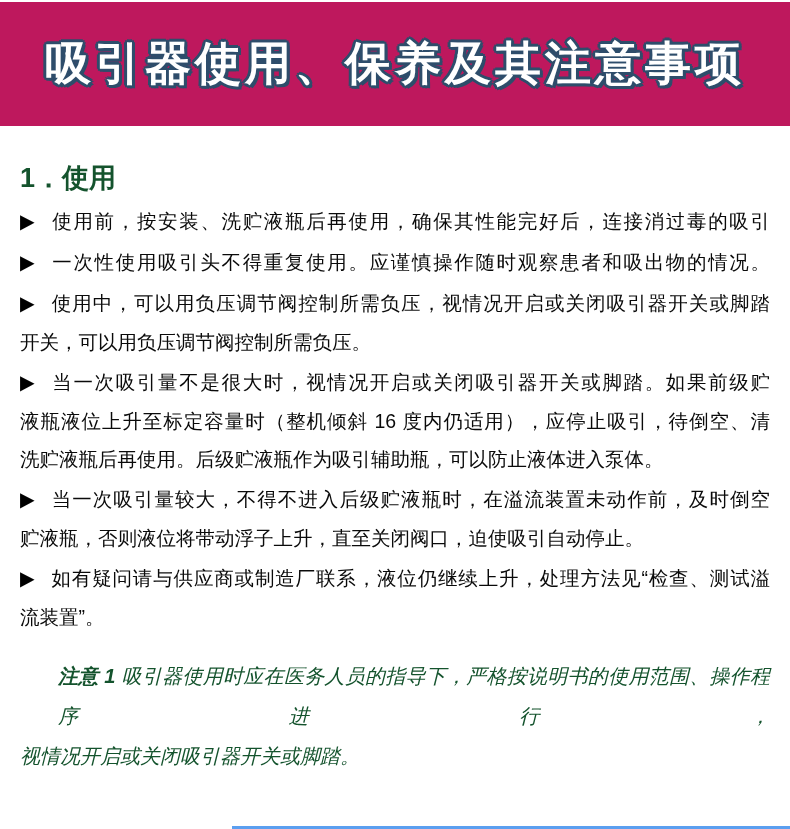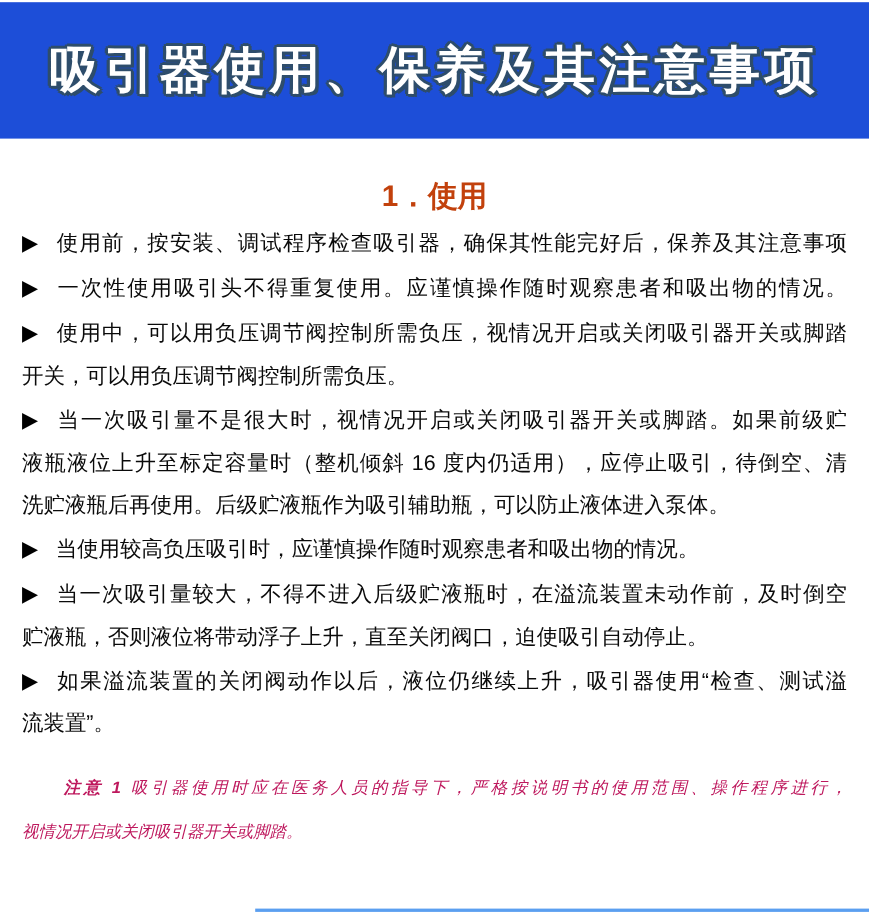--- a/index.html
+++ b/index.html
@@ -10,21 +10,21 @@
     font-family: "Liberation Sans", sans-serif;
     position: relative;
     overflow: hidden;
   }
 
   
   .banner {
     margin-top: 2px;
     width: 100%;
     height: 124px;
-    background: #1d4ed8;
+    background: #be185d;
     display: flex;
     align-items: center;
     justify-content: center;
   }
   .banner-title {
     font-size: 46px;
     font-weight: bold;
     letter-spacing: 4px;
     color: #ffffff;
     white-space: nowrap;
@@ -39,22 +39,21 @@
   
   .content {
     padding: 0 20px;
     color: #0a0a0a;
   }
   .section-heading {
     margin: 36px 0 8px 0;
     font-size: 27px;
     line-height: 32px;
     font-weight: bold;
-    color: #c2410c;
-    text-align: center;
+    color: #14532d;
   }
   .para {
     font-size: 19.5px;
     line-height: 38px;
     margin: 0 0 2px 0;
     color: #0a0a0a;
   }
   .line { min-height: 38px; }
   .line.fill {
     text-align: justify;
@@ -64,22 +63,22 @@
     display: inline-block;
     font-size: 19px;
     margin-right: 16px;
     transform: scaleY(1.05);
     color: #000000;
   }
 
   
   .notes { margin-top: 20px; }
   .note {
-    color: #be185d;
-    font-size: 15px;
+    color: #14532d;
+    font-size: 20px;
     line-height: 40px;
   }
   .note .nline { min-height: 40px; }
   .note .nline.fill {
     text-align: justify;
     text-align-last: justify;
   }
   .note-indent-1 { padding-left: 38px; }
   .note-indent-2 { padding-left: 95px; }
   .note-prefix {
@@ -105,49 +104,46 @@
 
 <div class="banner">
   <div class="banner-title">吸引器使用、保养及其注意事项</div>
 </div>
 
 <div class="content">
 
   <div class="section-heading">1．使用</div>
 
   <div class="para">
-    <div class="line fill"><span class="tri">▶</span><span>使用前，按安装、调试程序检查吸引器，确保其性能完好后，保养及其注意事项</span></div>
+    <div class="line fill"><span class="tri">▶</span><span>使用前，按安装、洗贮液瓶后再使用，确保其性能完好后，连接消过毒的吸引</span></div>
   </div>
 
   <div class="para">
     <div class="line fill"><span class="tri">▶</span><span>一次性使用吸引头不得重复使用。应谨慎操作随时观察患者和吸出物的情况。</span></div>
   </div>
 
   <div class="para">
     <div class="line fill"><span class="tri">▶</span><span>使用中，可以用负压调节阀控制所需负压，视情况开启或关闭吸引器开关或脚踏</span></div>
     <div class="line">开关，可以用负压调节阀控制所需负压。</div>
   </div>
 
   <div class="para">
     <div class="line fill"><span class="tri">▶</span><span>当一次吸引量不是很大时，视情况开启或关闭吸引器开关或脚踏。如果前级贮</span></div>
     <div class="line fill">液瓶液位上升至标定容量时（整机倾斜 16 度内仍适用），应停止吸引，待倒空、清</div>
     <div class="line">洗贮液瓶后再使用。后级贮液瓶作为吸引辅助瓶，可以防止液体进入泵体。</div>
   </div>
 
-  <div class="para">
-    <div class="line"><span class="tri">▶</span><span>当使用较高负压吸引时，应谨慎操作随时观察患者和吸出物的情况。</span></div>
-  </div>
 
   <div class="para">
     <div class="line fill"><span class="tri">▶</span><span>当一次吸引量较大，不得不进入后级贮液瓶时，在溢流装置未动作前，及时倒空</span></div>
     <div class="line">贮液瓶，否则液位将带动浮子上升，直至关闭阀口，迫使吸引自动停止。</div>
   </div>
 
   <div class="para">
-    <div class="line fill"><span class="tri">▶</span><span>如果溢流装置的关闭阀动作以后，液位仍继续上升，吸引器使用“检查、测试溢</span></div>
+    <div class="line fill"><span class="tri">▶</span><span>如有疑问请与供应商或制造厂联系，液位仍继续上升，处理方法见“检查、测试溢</span></div>
     <div class="line">流装置”。</div>
   </div>
 
   <div class="notes">
     <div class="note">
       <div class="nline fill note-indent-1"><span class="note-prefix">注意 1</span><span class="note-italic">吸引器使用时应在医务人员的指导下，严格按说明书的使用范围、操作程序进行，</span></div>
       <div class="nline note-italic">视情况开启或关闭吸引器开关或脚踏。</div>
     </div>
     <div class="note note2">
       <div class="nline note-indent-2"></div>

